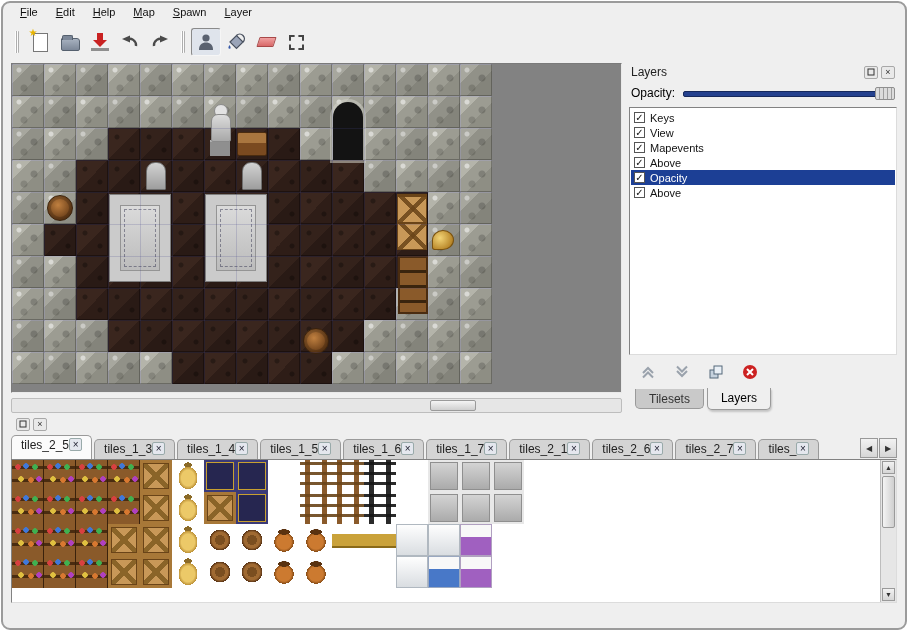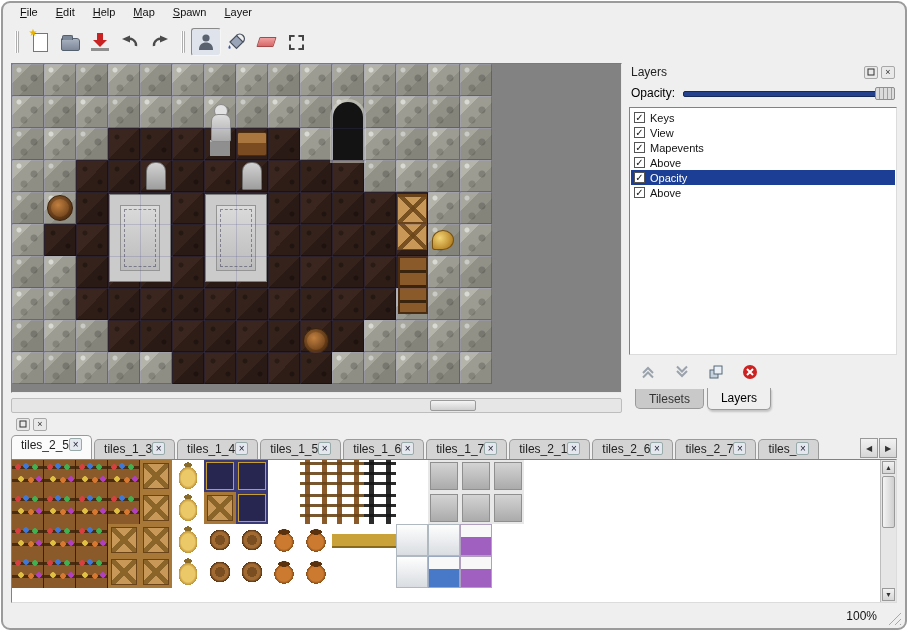--- a/index.html
+++ b/index.html
@@ -617,18 +617,14 @@
           <div class="tile t-e" style="left: 480px; top: 96px;"></div>
         </div>
       <div class="vscroll">
         <span class="vs-btn vs-up">▲</span>
         <div class="vthumb"></div>
         <span class="vs-btn vs-down">▼</span>
       </div>
     </div>
   </div>
 
-  <div class="statusbar">
-    <span>100%</span>
-    <div class="resize-grip"></div>
-  </div>
 
 </div>
 
 </body></html>

